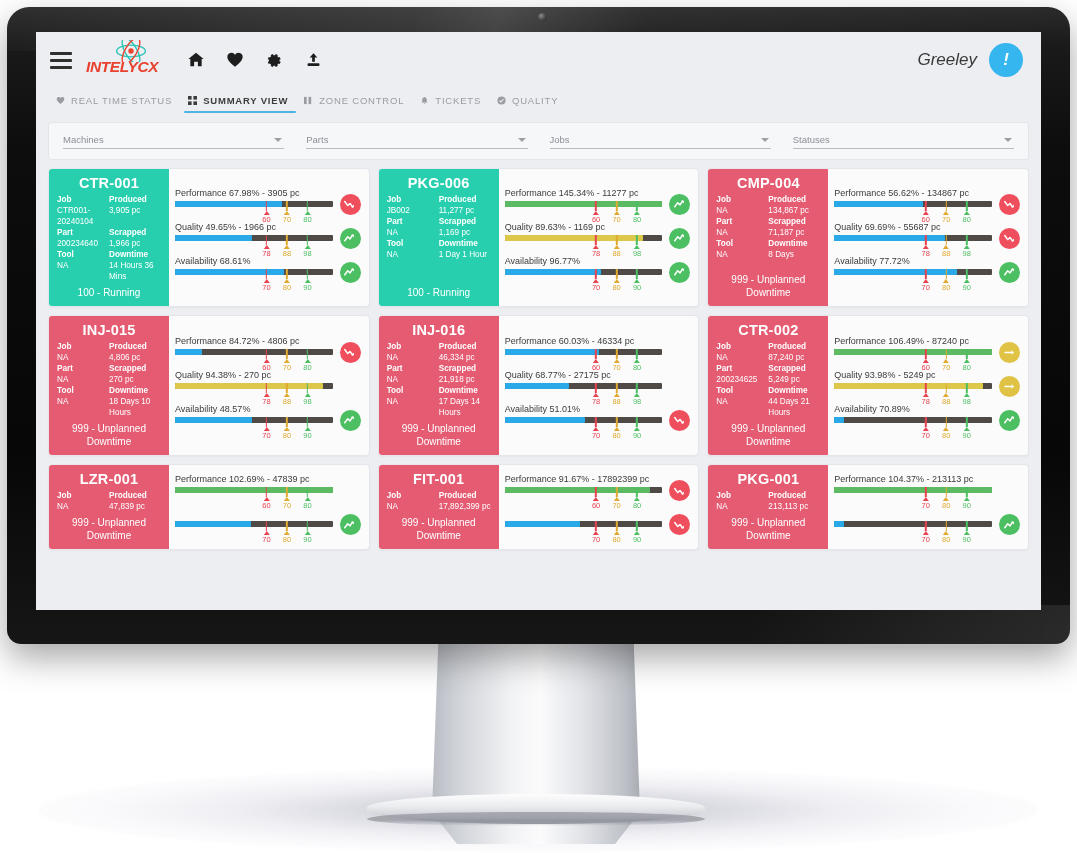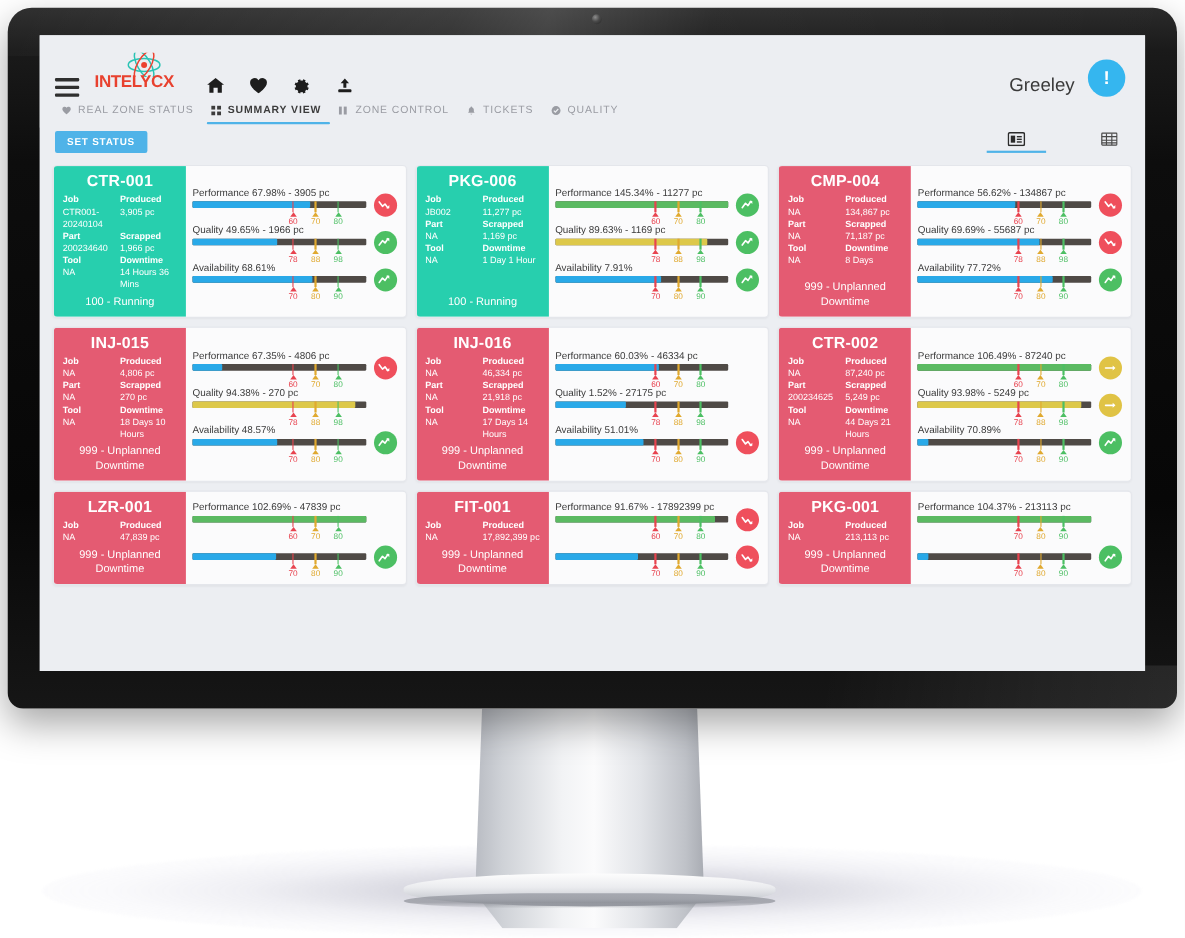--- a/index.html
+++ b/index.html
@@ -62,22 +62,23 @@
   }
 
   
   .screen {
     position: absolute; left: 36px; top: 32px; width: 1005px; height: 578px;
     background: #eceef2; overflow: hidden;
   }
 
   
   .topbar {
-    height: 56px; display: flex; align-items: flex-end; padding: 0 18px 0 14px;
+    height: 56px; display: flex; align-items: center; padding: 0 18px 0 14px;
     background: #eceef2;
+    font-style: italic;
   }
   .hamburger { width: 22px; display: flex; flex-direction: column; gap: 4px; cursor: pointer; }
   .hamburger i { display: block; height: 3px; background: #2f2f2f; border-radius: 1px; }
   .brand { margin-left: 14px; width: 78px; height: 40px; position: relative; }
   .atom {
     position: absolute; left: 28px; top: 0px; width: 34px; height: 22px;
   }
   .logo-text {
     position: absolute; left: 0; top: 18px; font-size: 15.5px; font-weight: 700;
     letter-spacing: -0.4px; color: #e8412f; font-family: "Liberation Sans", sans-serif;
@@ -247,21 +248,21 @@
       <div class="avatar">!</div>
     </div>
 
     <div class="tabsbar">
       <div class="tab">
         <span class="tic">
           <svg width="9" height="9" viewBox="0 0 20 20">
               <path d="M10 17.5S1.5 11.8 1.5 6.8A4.6 4.6 0 0 1 10 4.3 4.6 4.6 0 0 1 18.5 6.8c0 5-8.5 10.7-8.5 10.7z" fill="currentColor"></path>
             </svg>
         </span>
-        <span>REAL ZONE STATUS</span>
+        <span>REAL TIME STATUS</span>
       </div>
       <div class="tab active">
         <span class="tic">
           <svg width="9" height="9" viewBox="0 0 10 10">
               <rect x="0" y="0" width="4" height="4" fill="currentColor"></rect>
               <rect x="6" y="0" width="4" height="4" fill="currentColor"></rect>
               <rect x="0" y="6" width="4" height="4" fill="currentColor"></rect>
               <rect x="6" y="6" width="4" height="4" fill="currentColor"></rect>
             </svg>
         </span>
@@ -288,41 +289,43 @@
         <span class="tic">
           <svg width="9" height="9" viewBox="0 0 20 20">
               <circle cx="10" cy="10" r="9" fill="currentColor"></circle>
               <path d="M5.5 10.3l3 3 6-6.4" stroke="#eceef2" stroke-width="2.4" fill="none"></path>
             </svg>
         </span>
         <span>QUALITY</span>
       </div>
     </div>
 
-    <div class="subbar">
-      <button class="set-status">SET STATUS</button>
-      <div class="view-toggles">
-        <div class="vt active">
-          <svg width="16" height="13" viewBox="0 0 20 16">
-              <rect x="0.8" y="0.8" width="18.4" height="14.4" rx="1.6" fill="none" stroke="#2b2b2b" stroke-width="1.8"></rect>
-              <rect x="3.6" y="4" width="5" height="8" fill="#2b2b2b"></rect>
-              <rect x="10.5" y="4.4" width="5.6" height="1.6" fill="#2b2b2b"></rect>
-              <rect x="10.5" y="7.4" width="5.6" height="1.6" fill="#2b2b2b"></rect>
-              <rect x="10.5" y="10.4" width="5.6" height="1.6" fill="#2b2b2b"></rect>
-            </svg>
-        </div>
-        <div class="vt">
-          <svg width="15" height="13" viewBox="0 0 20 16">
-              <rect x="0.8" y="0.8" width="18.4" height="14.4" rx="1" fill="none" stroke="#4a4a4a" stroke-width="1.6"></rect>
-              <path d="M0.8 5h18.4M0.8 9.3h18.4M0.8 12.6h18.4M6.5 1v14M13 1v14" stroke="#4a4a4a" stroke-width="1.4"></path>
-            </svg>
-        </div>
+
+    <div class="filters">
+      <div class="field">
+        <span class="lbl">Machines</span>
+        <div class="line"></div>
+        <div class="caret"></div>
+      </div>
+      <div class="field">
+        <span class="lbl">Parts</span>
+        <div class="line"></div>
+        <div class="caret"></div>
+      </div>
+      <div class="field">
+        <span class="lbl">Jobs</span>
+        <div class="line"></div>
+        <div class="caret"></div>
+      </div>
+      <div class="field">
+        <span class="lbl">Statuses</span>
+        <div class="line"></div>
+        <div class="caret"></div>
       </div>
     </div>
-
 
     <div class="grid" id="card-grid">
         <div class="row">
           <div class="card">
             <div class="card-left running">
               <div class="mach-name">CTR-001</div>
               <div class="kv">
                 <div class="col">
                   <b>Job</b>
                   <span>CTR001-20240104</span>
@@ -548,21 +551,21 @@
                 </div>
                 <div class="badge green">
                   <svg width="14" height="14" viewBox="0 0 16 16">
                     <path d="M2 11.2 5.4 6.6l2.6 2.4L11 4.6" stroke="#fff" stroke-width="1.7" fill="none" stroke-linecap="round" stroke-linejoin="round"></path>
                     <path d="M9.2 4.2h3.3v3.3z" fill="#fff"></path>
                   </svg>
                 </div>
               </div>
               <div class="metric">
                 <div class="metric-main">
-                  <div class="metric-title">Availability 7.91%</div>
+                  <div class="metric-title">Availability 96.77%</div>
                   <div class="bar-wrap">
                     <div class="bar-bg"></div>
                     <div class="bar-fill" style="width:61%;background:#29a9e8"></div>
                   </div>
                   <div class="ticks">
                     <div class="tick" style="left:58%;color:#e8434f">
                       <div class="stem" style="background:#e8434f"></div>
                       <div class="tri"></div>
                       <div class="num" style="color:#e8434f">70</div>
                     </div>
@@ -754,21 +757,21 @@
                 <div class="col">
                   <b>Downtime</b>
                   <span>18 Days 10 Hours</span>
                 </div>
               </div>
               <div class="status-line">999 - Unplanned Downtime</div>
             </div>
             <div class="card-right">
               <div class="metric">
                 <div class="metric-main">
-                  <div class="metric-title">Performance 67.35% - 4806 pc</div>
+                  <div class="metric-title">Performance 84.72% - 4806 pc</div>
                   <div class="bar-wrap">
                     <div class="bar-bg"></div>
                     <div class="bar-fill" style="width:17%;background:#29a9e8"></div>
                   </div>
                   <div class="ticks">
                     <div class="tick" style="left:58%;color:#e8434f">
                       <div class="stem" style="background:#e8434f"></div>
                       <div class="tri"></div>
                       <div class="num" style="color:#e8434f">60</div>
                     </div>
@@ -910,21 +913,21 @@
                       <div class="stem" style="background:#4cbf63"></div>
                       <div class="tri"></div>
                       <div class="num" style="color:#4cbf63">80</div>
                     </div>
                   </div>
                 </div>
                 <div class="badge-slot"></div>
               </div>
               <div class="metric">
                 <div class="metric-main">
-                  <div class="metric-title">Quality 1.52% - 27175 pc</div>
+                  <div class="metric-title">Quality 68.77% - 27175 pc</div>
                   <div class="bar-wrap">
                     <div class="bar-bg"></div>
                     <div class="bar-fill" style="width:41%;background:#29a9e8"></div>
                   </div>
                   <div class="ticks">
                     <div class="tick" style="left:58%;color:#e8434f">
                       <div class="stem" style="background:#e8434f"></div>
                       <div class="tri"></div>
                       <div class="num" style="color:#e8434f">78</div>
                     </div>

